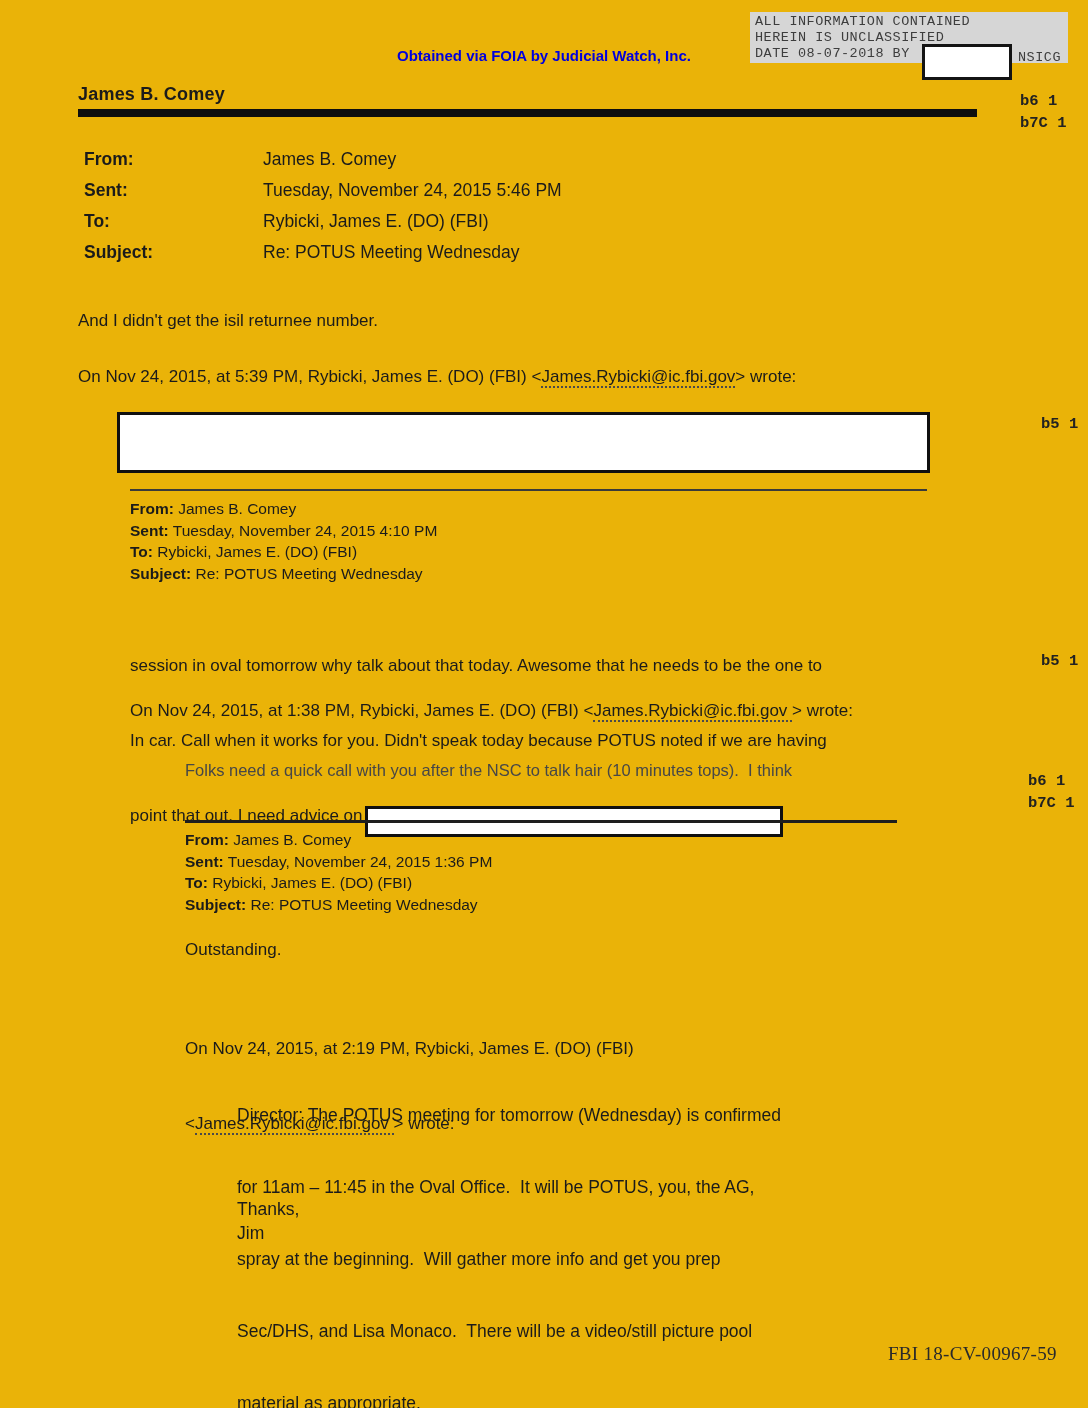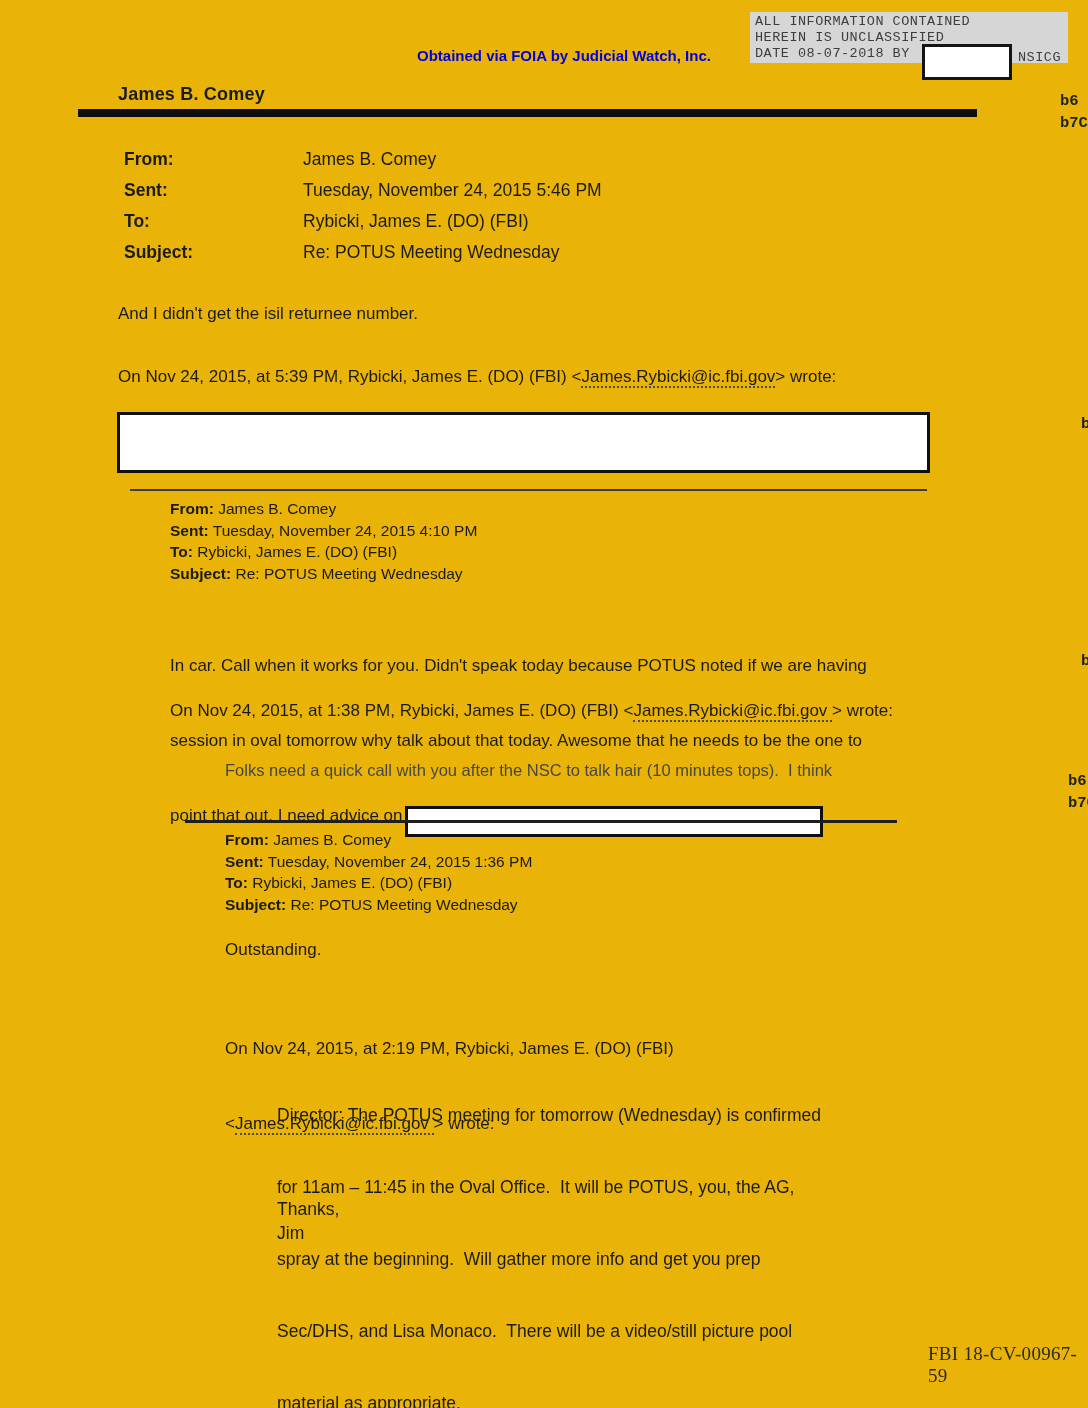--- a/index.html
+++ b/index.html
@@ -2,21 +2,21 @@
 <html><head>
 <meta charset="utf-8">
 <style>
   * { margin:0; padding:0; box-sizing:border-box; }
   html,body { background:#e8e8e8; }
   .page {
     position:relative; width:1088px; height:1408px; margin:0 auto;
     background:#eab308; overflow:hidden;
     font-family:"Liberation Sans", sans-serif; color:#1b1b1b;
   }
-  .abs { position:absolute;padding-left:40px; }
+  .abs { position:absolute; }
   .serif { font-family:"Liberation Serif", serif; }
 
   
   .classification {
     left:750px; top:12px; width:318px; height:51px;
     background:#d6d6d6; padding:2px 0 0 5px;
     font-family:"Liberation Mono", monospace;
     font-size:13.5px; line-height:16px; color:#3d3d3d; letter-spacing:0.5px;
   }
   .classification .redbox-stamp {
@@ -41,21 +41,21 @@
   .code-b5-upper { left:1041px; top:413px; }
   .code-b5-lower { left:1041px; top:650px; }
   .codes-mid { left:1028px; top:770px; }
 
   
   .hdr-table { left:84px; top:144px; font-size:17.5px; }
   .hdr-table .row { display:flex; height:31px; align-items:center; }
   .hdr-table .lbl { width:179px; font-weight:bold; }
 
   .body-text { font-size:17px; line-height:25px; white-space:pre; }
-  .p-body1 { left:78px; top:301px; }
+  .p-body1 { left:78px; top:308px; }
   .quote-intro { font-size:17px; white-space:pre; }
   .q1 { left:78px; top:367px; }
   .email-link {
     color:#1b1b1b; text-decoration:none;
     border-bottom:2px dotted #4a4a4a; cursor:pointer;
   }
 
   .redaction-large {
     left:117px; top:412px; width:813px; height:61px;
     background:#ffffff; border:3px solid #101010;
@@ -140,22 +140,22 @@
   <div class="abs divider1"></div>
 
   <div class="abs nested-hdr nh1">
     <div><span class="lbl">From:</span> <span>James B. Comey</span></div>
     <div><span class="lbl">Sent:</span> <span>Tuesday, November 24, 2015 4:10 PM</span></div>
     <div><span class="lbl">To:</span> <span>Rybicki, James E. (DO) (FBI)</span></div>
     <div><span class="lbl">Subject:</span> <span>Re: POTUS Meeting Wednesday</span></div>
   </div>
 
   <div class="abs body-text p-body2">
+    <div>session in oval tomorrow why talk about that today. Awesome that he needs to be the one to</div>
     <div>In car. Call when it works for you. Didn't speak today because POTUS noted if we are having</div>
-    <div>session in oval tomorrow why talk about that today. Awesome that he needs to be the one to</div>
     <div><span>point that out. I need advice on</span><span class="redaction-inline wide"></span></div>
   </div>
 
   <div class="abs quote-intro q2"><span>On Nov 24, 2015, at 1:38 PM, Rybicki, James E. (DO) (FBI) &lt;</span><a class="email-link">James.Rybicki@ic.fbi.gov </a><span>&gt; wrote:</span></div>
 
   <div class="abs p-quoted">
     <div>Folks need a quick call with you after the NSC to talk hair (10 minutes tops).  I think</div>
   </div>
 
   <div class="abs divider2"></div>

